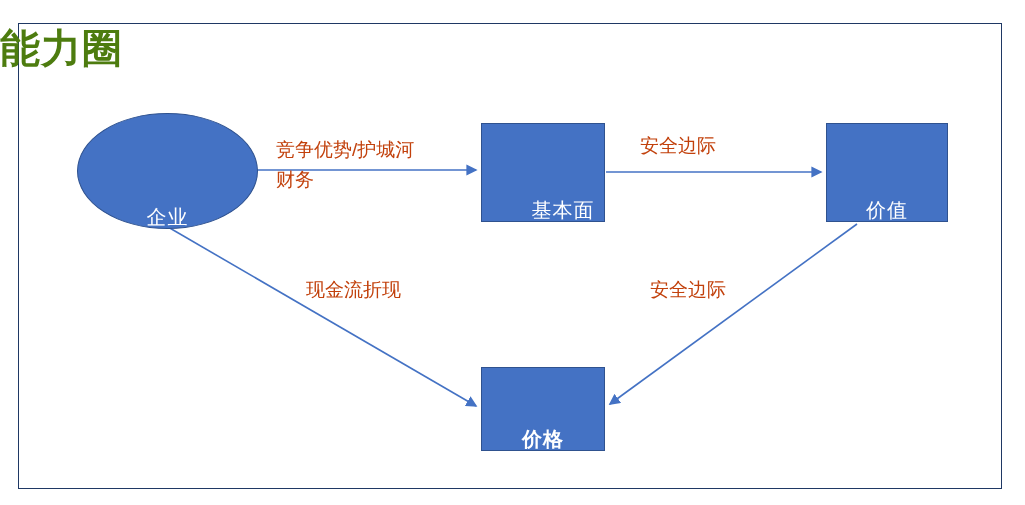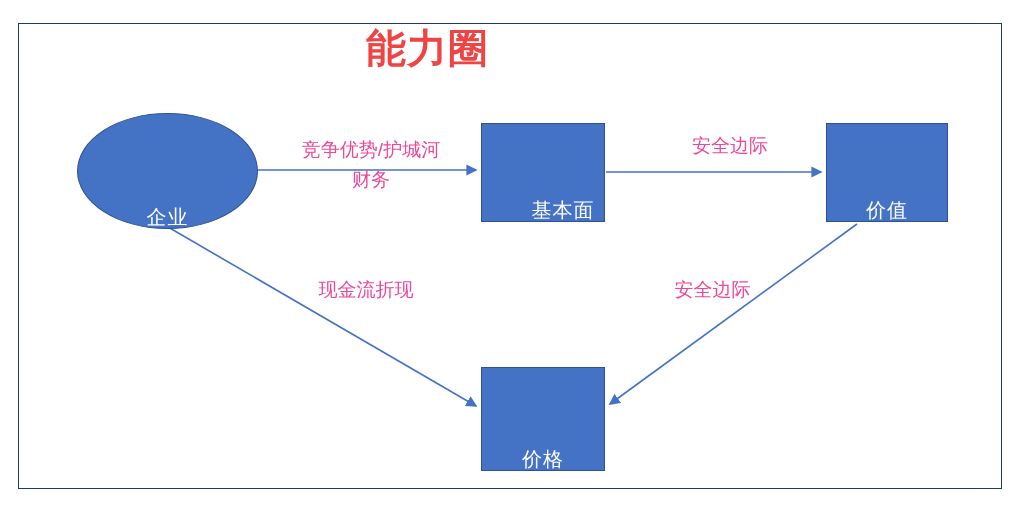--- a/index.html
+++ b/index.html
@@ -29,24 +29,23 @@
     border: 1.5px solid #1F3864;
     box-sizing: border-box;
     background: #ffffff;
   }
   
   #page-title {
     position: absolute;
     left: 0;
     top: 24px;
     width: 855px;
-    text-align: center;
     font-size: 40px;
     font-weight: bold;
-    color: #ef4444;
+    color: #4d7c0f;
     line-height: 48px;
     letter-spacing: 1px;
   }
   
   #connectors {
     position: absolute;
     left: 0;
     top: 0;
     width: 1025px;
     height: 505px;
@@ -82,30 +81,30 @@
   #node-value {
     left: 826px;
     top: 123px;
     width: 122px;
     height: 99px;
   }
   #node-price {
     left: 481px;
     top: 367px;
     width: 124px;
-    height: 104px;
+    height: 84px;
+    font-weight: bold;
   }
   
   .edge-label {
     position: absolute;
-    color: #ec4899;
+    color: #c2410c;
     font-size: 19px;
     line-height: 30px;
     white-space: nowrap;
-    text-align: center;
   }
   #label-moat {
     left: 276px;
     top: 135px;
     width: 190px;
   }
   #label-moat .line2 {
     display: block;
   }
   #label-dcf {

